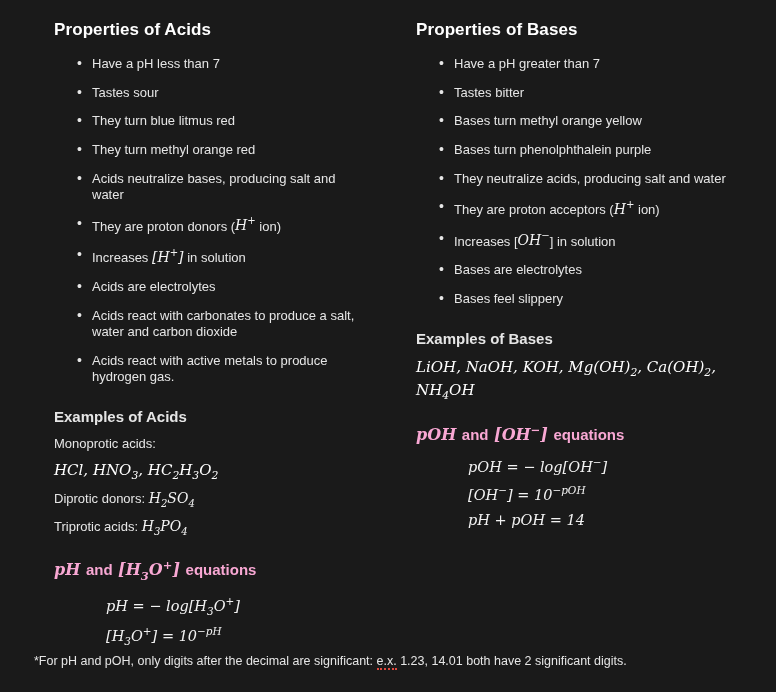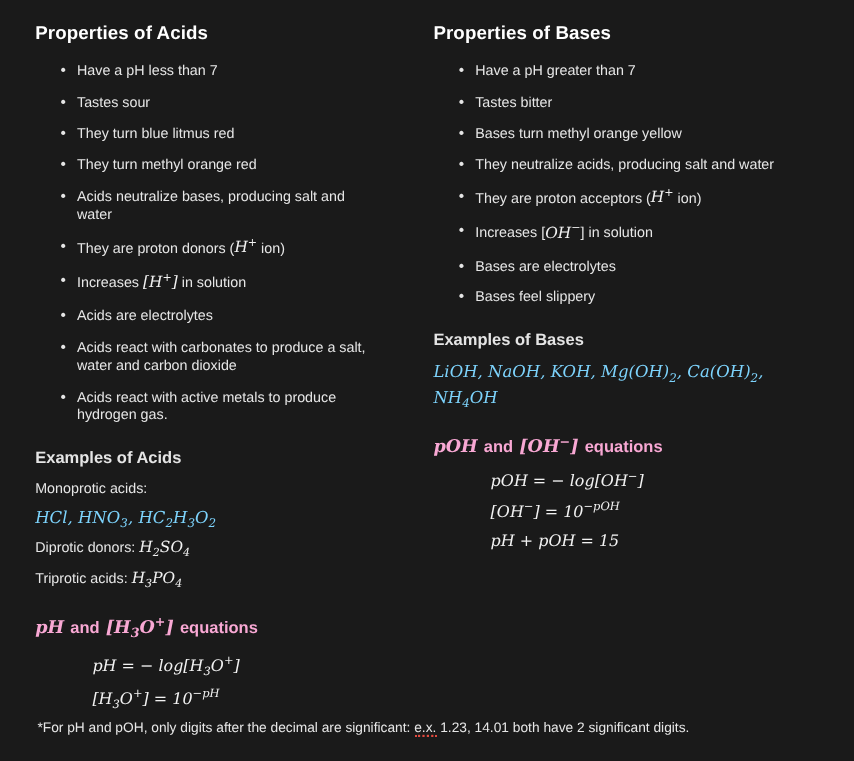--- a/index.html
+++ b/index.html
@@ -13,21 +13,21 @@
   body {
     font-family: "Liberation Sans", sans-serif;
     color: #e8e8e8;
     font-size: 13px;
   }
   .page {
     position: relative;
     width: 776px;
     height: 692px;
     box-sizing: border-box;
-    padding: 18px 34px 10px 32px;
+    padding: 18px 34px 10px 54px;
   }
   .cols {
     display: flex;
     gap: 30px;
     align-items: flex-start;
   }
   .col {
     width: 332px;
     flex: 0 0 332px;
   }
@@ -103,21 +103,21 @@
     padding-left: 52px;
   }
   .eq-block .mathline {
     margin-bottom: 7px;
     font-size: 14.5px;
   }
   .formula-list {
     font-family: "DejaVu Serif", "Liberation Serif", serif;
     font-style: italic;
     font-size: 15px;
-    color: #7dd3fc;
+    color: #ffffff;
     margin: 0 0 6px 0;
     line-height: 1.4;
   }
   sup, sub {
     font-size: 0.72em;
     font-style: italic;
   }
   .footnote {
     position: absolute;
     left: 34px;
@@ -176,37 +176,38 @@
     </div>
 
     <div class="col">
 
       <h2 class="section-title">Properties of Bases</h2>
 
       <ul class="bullets">
         <li>Have a pH greater than 7</li>
         <li>Tastes bitter</li>
         <li>Bases turn methyl orange yellow</li>
+        <li>Bases turn phenolphthalein purple</li>
         <li>They neutralize acids, producing salt and water</li>
         <li>They are proton acceptors (<span class="math">H<sup class="rm">+</sup></span> ion)</li>
         <li>Increases [<span class="math">OH<sup class="rm">−</sup></span>] in solution</li>
         <li>Bases are electrolytes</li>
         <li>Bases feel slippery</li>
       </ul>
 
       <h3 class="sub-title">Examples of Bases</h3>
 
       <p class="formula-list">LiOH, NaOH, KOH, Mg(OH)<sub>2</sub>, Ca(OH)<sub>2</sub>, NH<sub>4</sub>OH</p>
 
       <div class="eq-head">pOH <span class="rm">and</span> [OH<sup>−</sup>] <span class="rm">equations</span></div>
 
       <div class="eq-block">
         <p class="mathline">pOH = − log[OH<sup>−</sup>]</p>
         <p class="mathline">[OH<sup>−</sup>] = 10<sup>−pOH</sup></p>
-        <p class="mathline">pH + pOH = 15</p>
+        <p class="mathline">pH + pOH = 14</p>
       </div>
 
     </div>
 
   </div>
 
   <div class="footnote">
     <span>*For pH and pOH, only digits after the decimal are significant: </span><span class="spell">e.x.</span><span> 1.23, 14.01 both have 2 significant digits.</span>
   </div>
 

